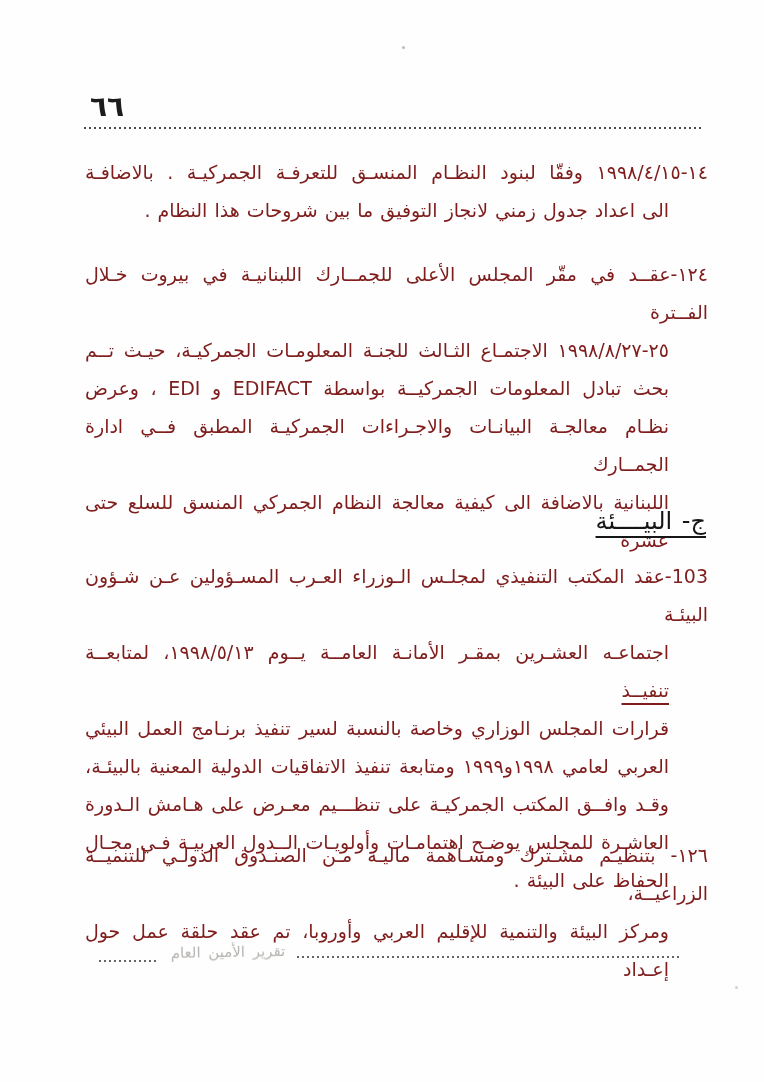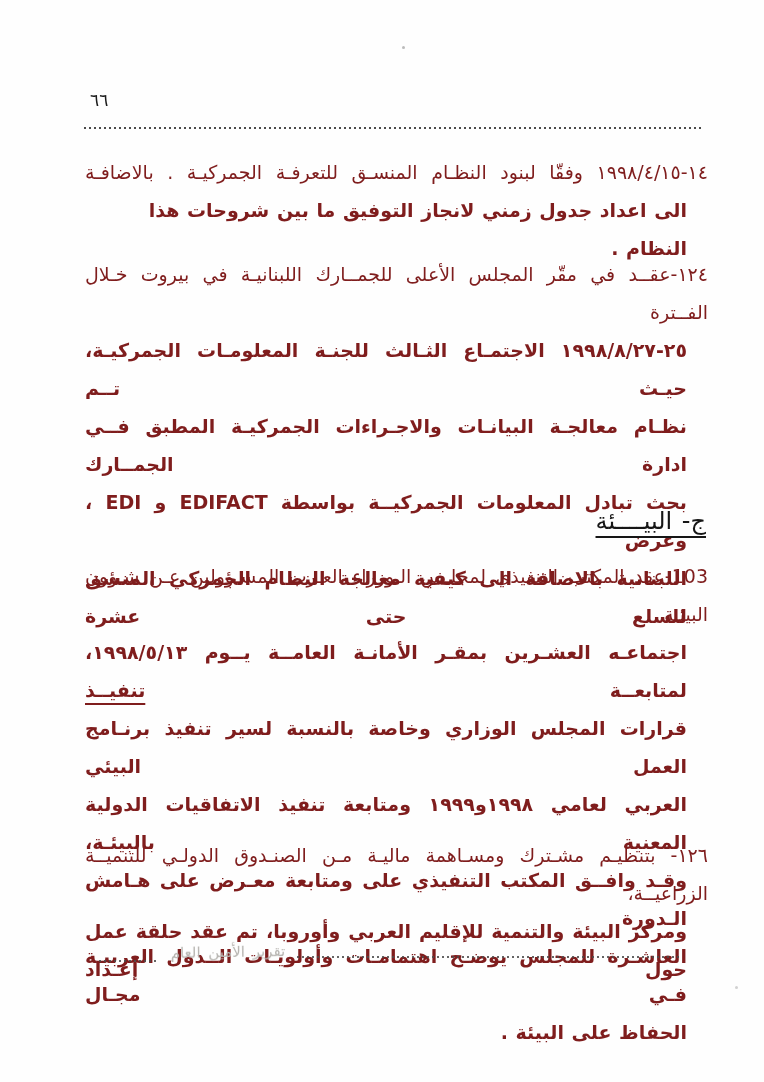--- a/index.html
+++ b/index.html
@@ -9,40 +9,40 @@
     font-family:"DejaVu Sans", sans-serif;
     position:relative;
   }
   .page{
     position:absolute;inset:0;
     background:#fefefe;
     overflow:hidden;
   }
   .pagenum{
     position:absolute;top:90px;left:90px;
-    font-size:17px;font-weight:normal;color:#1c1c1c;
+    font-size:28px;font-weight:bold;color:#1c1c1c;
     letter-spacing:6px;direction:rtl;
   }
   .dotrule{
     position:absolute;height:2px;
     background:repeating-linear-gradient(90deg,#4a4a4a 0 2.4px,transparent 2.4px 5px);
   }
   .rule-top{top:127px;left:84px;width:620px;}
   .rule-foot-left{top:960px;left:99px;width:57px;opacity:.85;}
   .rule-foot-main{top:956px;left:297px;width:384px;opacity:.85;}
   .textcol{
     position:absolute;left:85px;width:623px;
     direction:rtl;unicode-bidi:embed;
     font-size:19px;line-height:38px;color:#7f1d1d;
   }
   .line{
     text-align:justify;text-align-last:justify;
     word-spacing:1px;
   }
-  .line.cont{margin-right:21px;font-weight:bold;}
+  .line.cont{margin-right:39px;}
   .line.end{text-align:right;text-align-last:right;}
   .u-word{
     text-decoration:underline;
     text-underline-offset:6px;
     text-decoration-thickness:1.5px;
   }
   .heading{
     position:absolute;top:507px;right:58px;
     direction:rtl;font-size:24px;color:#161616;
     text-decoration:underline;
@@ -72,33 +72,33 @@
   <div class="speck speck-1"></div>
 
   <div class="textcol" style="top:153px">
     <div class="line">١٤-١٩٩٨/٤/١٥ وفقّا لبنود النظـام المنسـق للتعرفـة الجمركيـة . بالاضافـة</div>
     <div class="line cont end">الى اعداد جدول زمني لانجاز التوفيق ما بين شروحات هذا النظام .</div>
   </div>
 
   <div class="textcol" style="top:255px">
     <div class="line">١٢٤-عقــد في مقّر المجلس الأعلى للجمــارك اللبنانيـة في بيروت خـلال الفــترة</div>
     <div class="line cont">٢٥-١٩٩٨/٨/٢٧ الاجتمـاع الثـالث للجنـة المعلومـات الجمركيـة، حيـث تــم</div>
+    <div class="line cont">بحث تبادل المعلومات الجمركيــة بواسطة EDIFACT و EDI ، وعرض</div>
     <div class="line cont">نظـام معالجـة البيانـات والاجـراءات الجمركيـة المطبق فــي ادارة الجمــارك</div>
-    <div class="line cont">بحث تبادل المعلومات الجمركيــة بواسطة EDIFACT و EDI ، وعرض</div>
     <div class="line cont">اللبنانية بالاضافة الى كيفية معالجة النظام الجمركي المنسق للسلع حتى عشرة</div>
   </div>
 
   <div class="heading">ج- البيــــئة</div>
 
   <div class="textcol" style="top:557px">
     <div class="line">103-عقد المكتب التنفيذي لمجلـس الـوزراء العـرب المسـؤولين عـن شـؤون البيئـة</div>
     <div class="line cont"><span>اجتماعـه العشـرين بمقـر الأمانـة العامــة يــوم ١٩٩٨/٥/١٣، لمتابعــة </span><span class="u-word">تنفيــذ</span></div>
     <div class="line cont">قرارات المجلس الوزاري وخاصة بالنسبة لسير تنفيذ برنـامج العمل البيئي</div>
     <div class="line cont">العربي لعامي ١٩٩٨و١٩٩٩ ومتابعة تنفيذ الاتفاقيات الدولية المعنية بالبيئـة،</div>
-    <div class="line cont">وقـد وافــق المكتب التنفيذي على ومتابعة معـرض على هـامش الـدورة</div>
+    <div class="line cont">وقـد وافــق المكتب الجمركيـة على تنظـــيم معـرض على هـامش الـدورة</div>
     <div class="line cont">العاشـرة للمجلس يوضـح اهتمامـات وأولويـات الــدول العربيـة فـي مجـال</div>
     <div class="line cont end">الحفاظ على البيئة .</div>
   </div>
 
   <div class="textcol" style="top:836px">
     <div class="line">١٢٦- بتنظيـم مشـترك ومسـاهمة ماليـة مـن الصنـدوق الدولـي للتنميــة الزراعيــة،</div>
     <div class="line cont">ومركز البيئة والتنمية للإقليم العربي وأوروبا، تم عقد حلقة عمل حول إعـداد</div>
   </div>
 
   <div class="dotrule rule-foot-left"></div>

